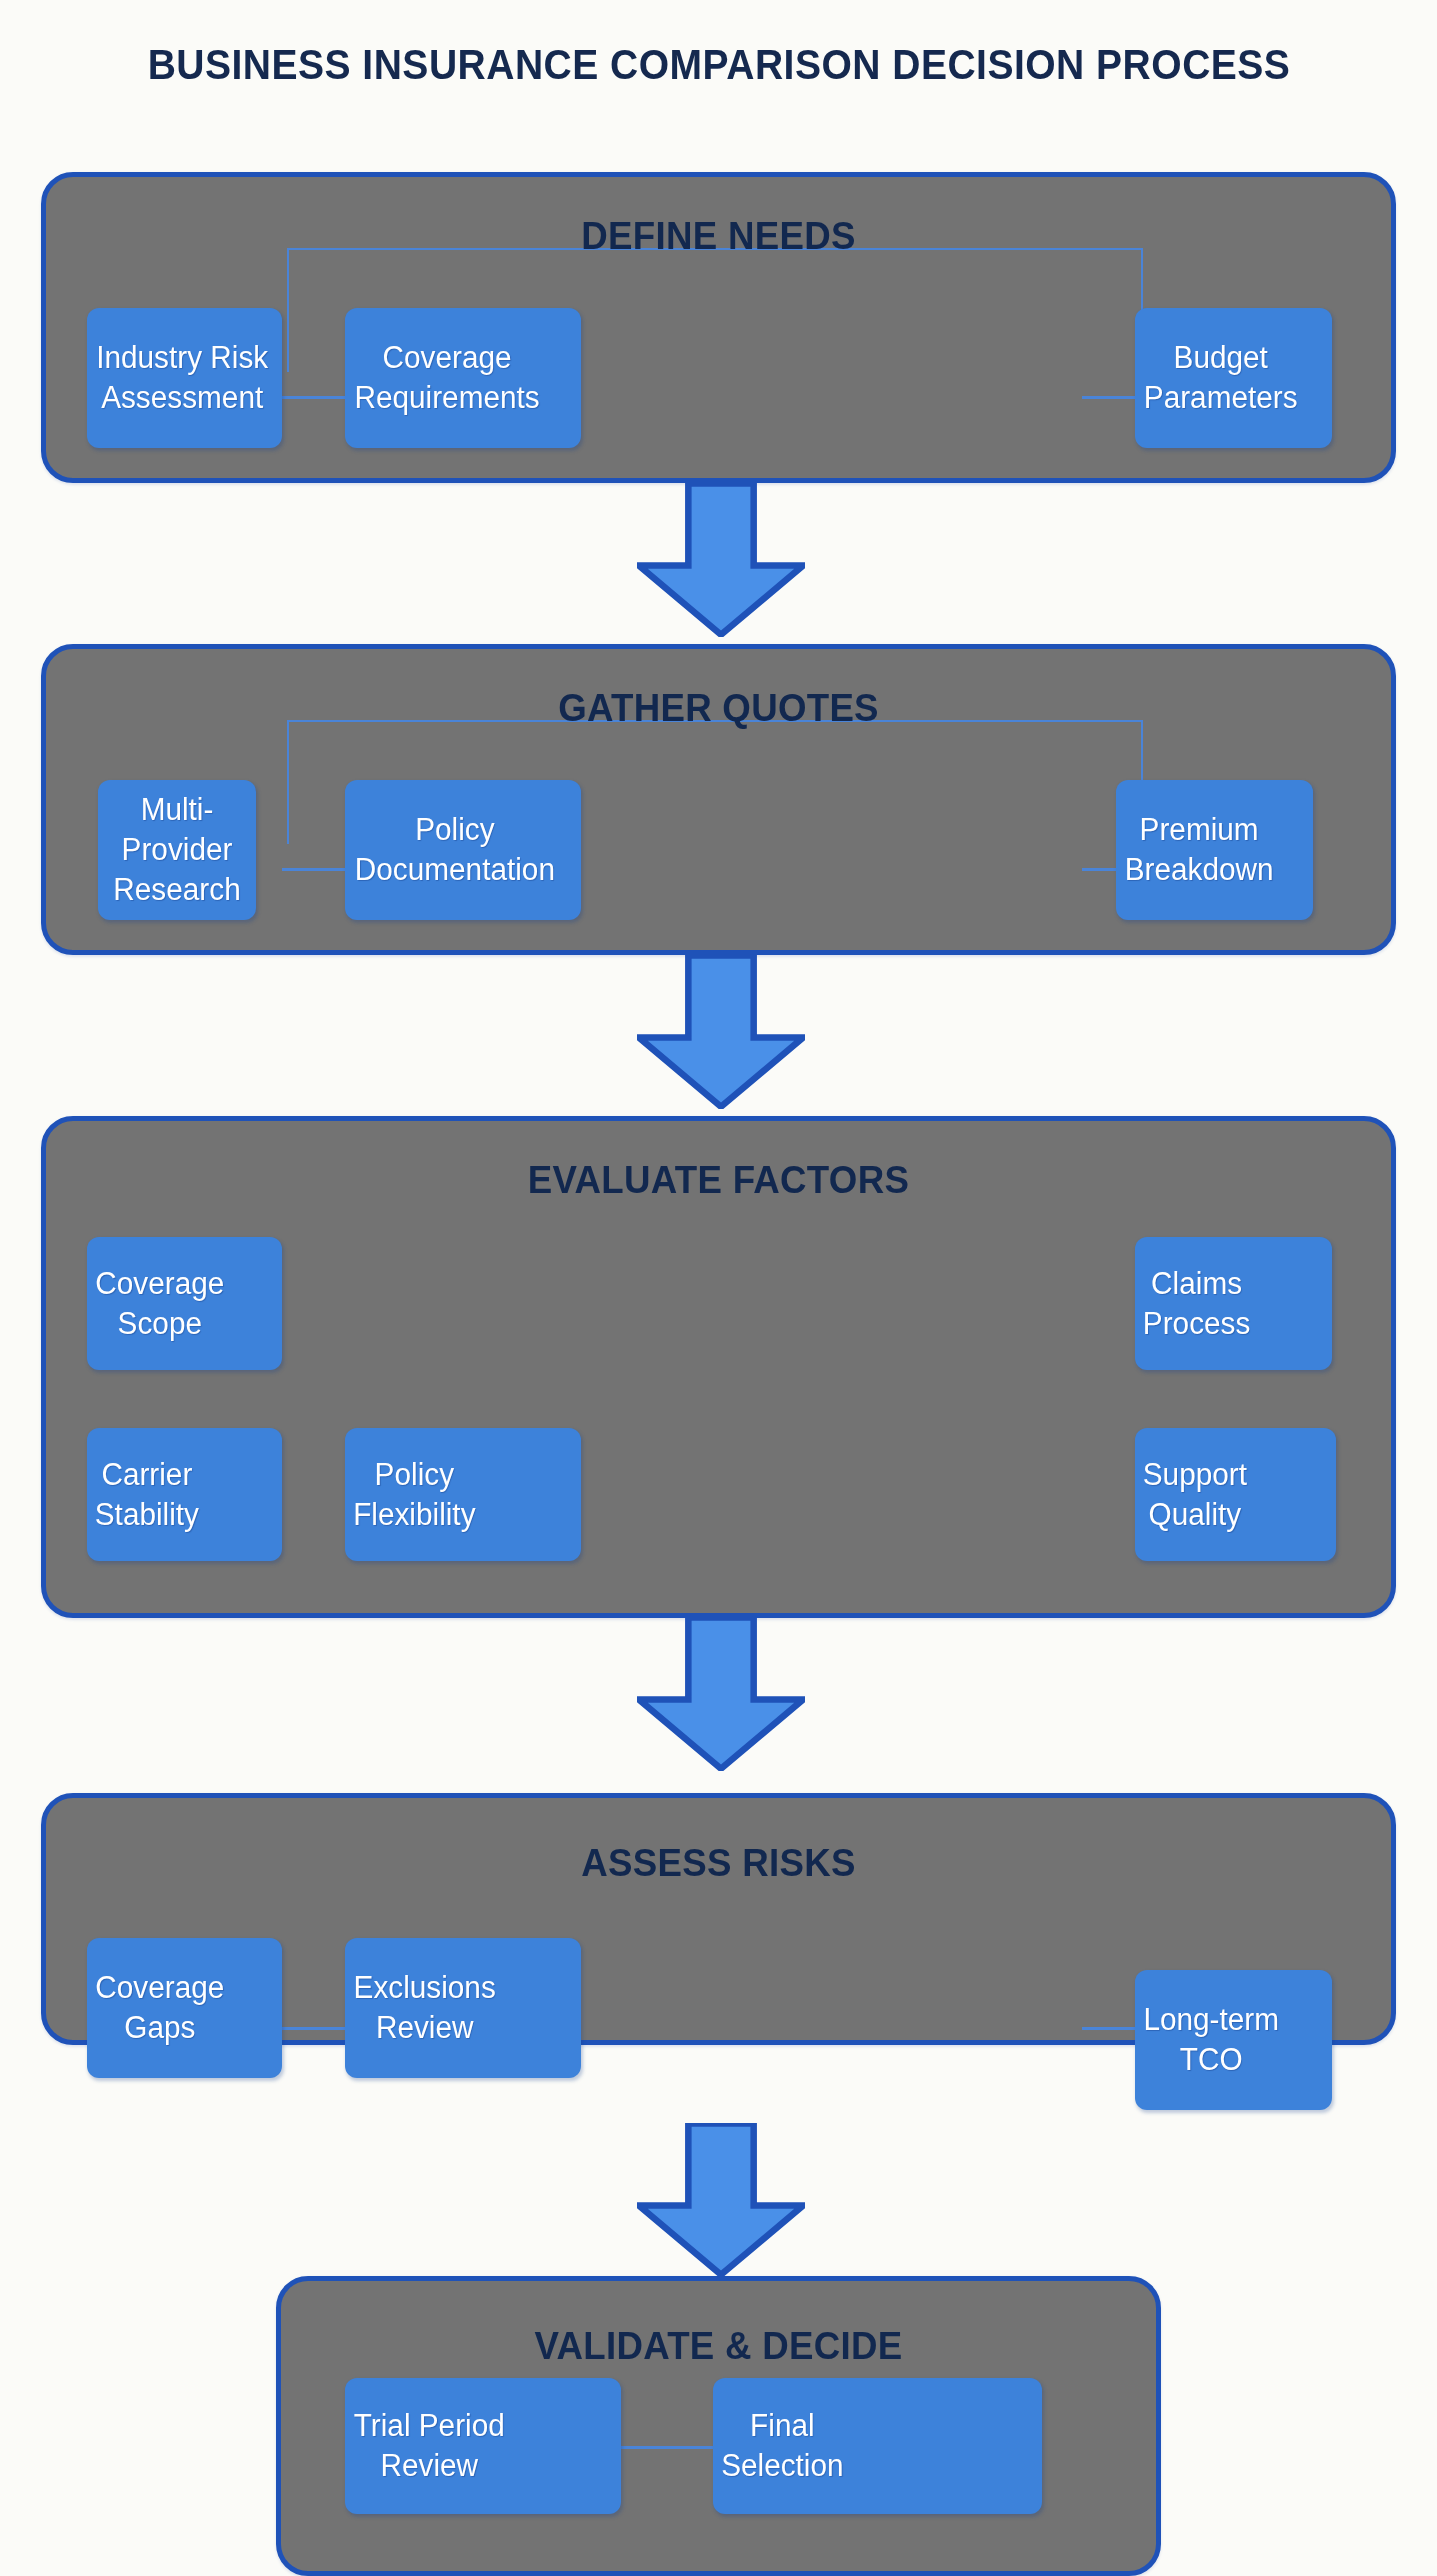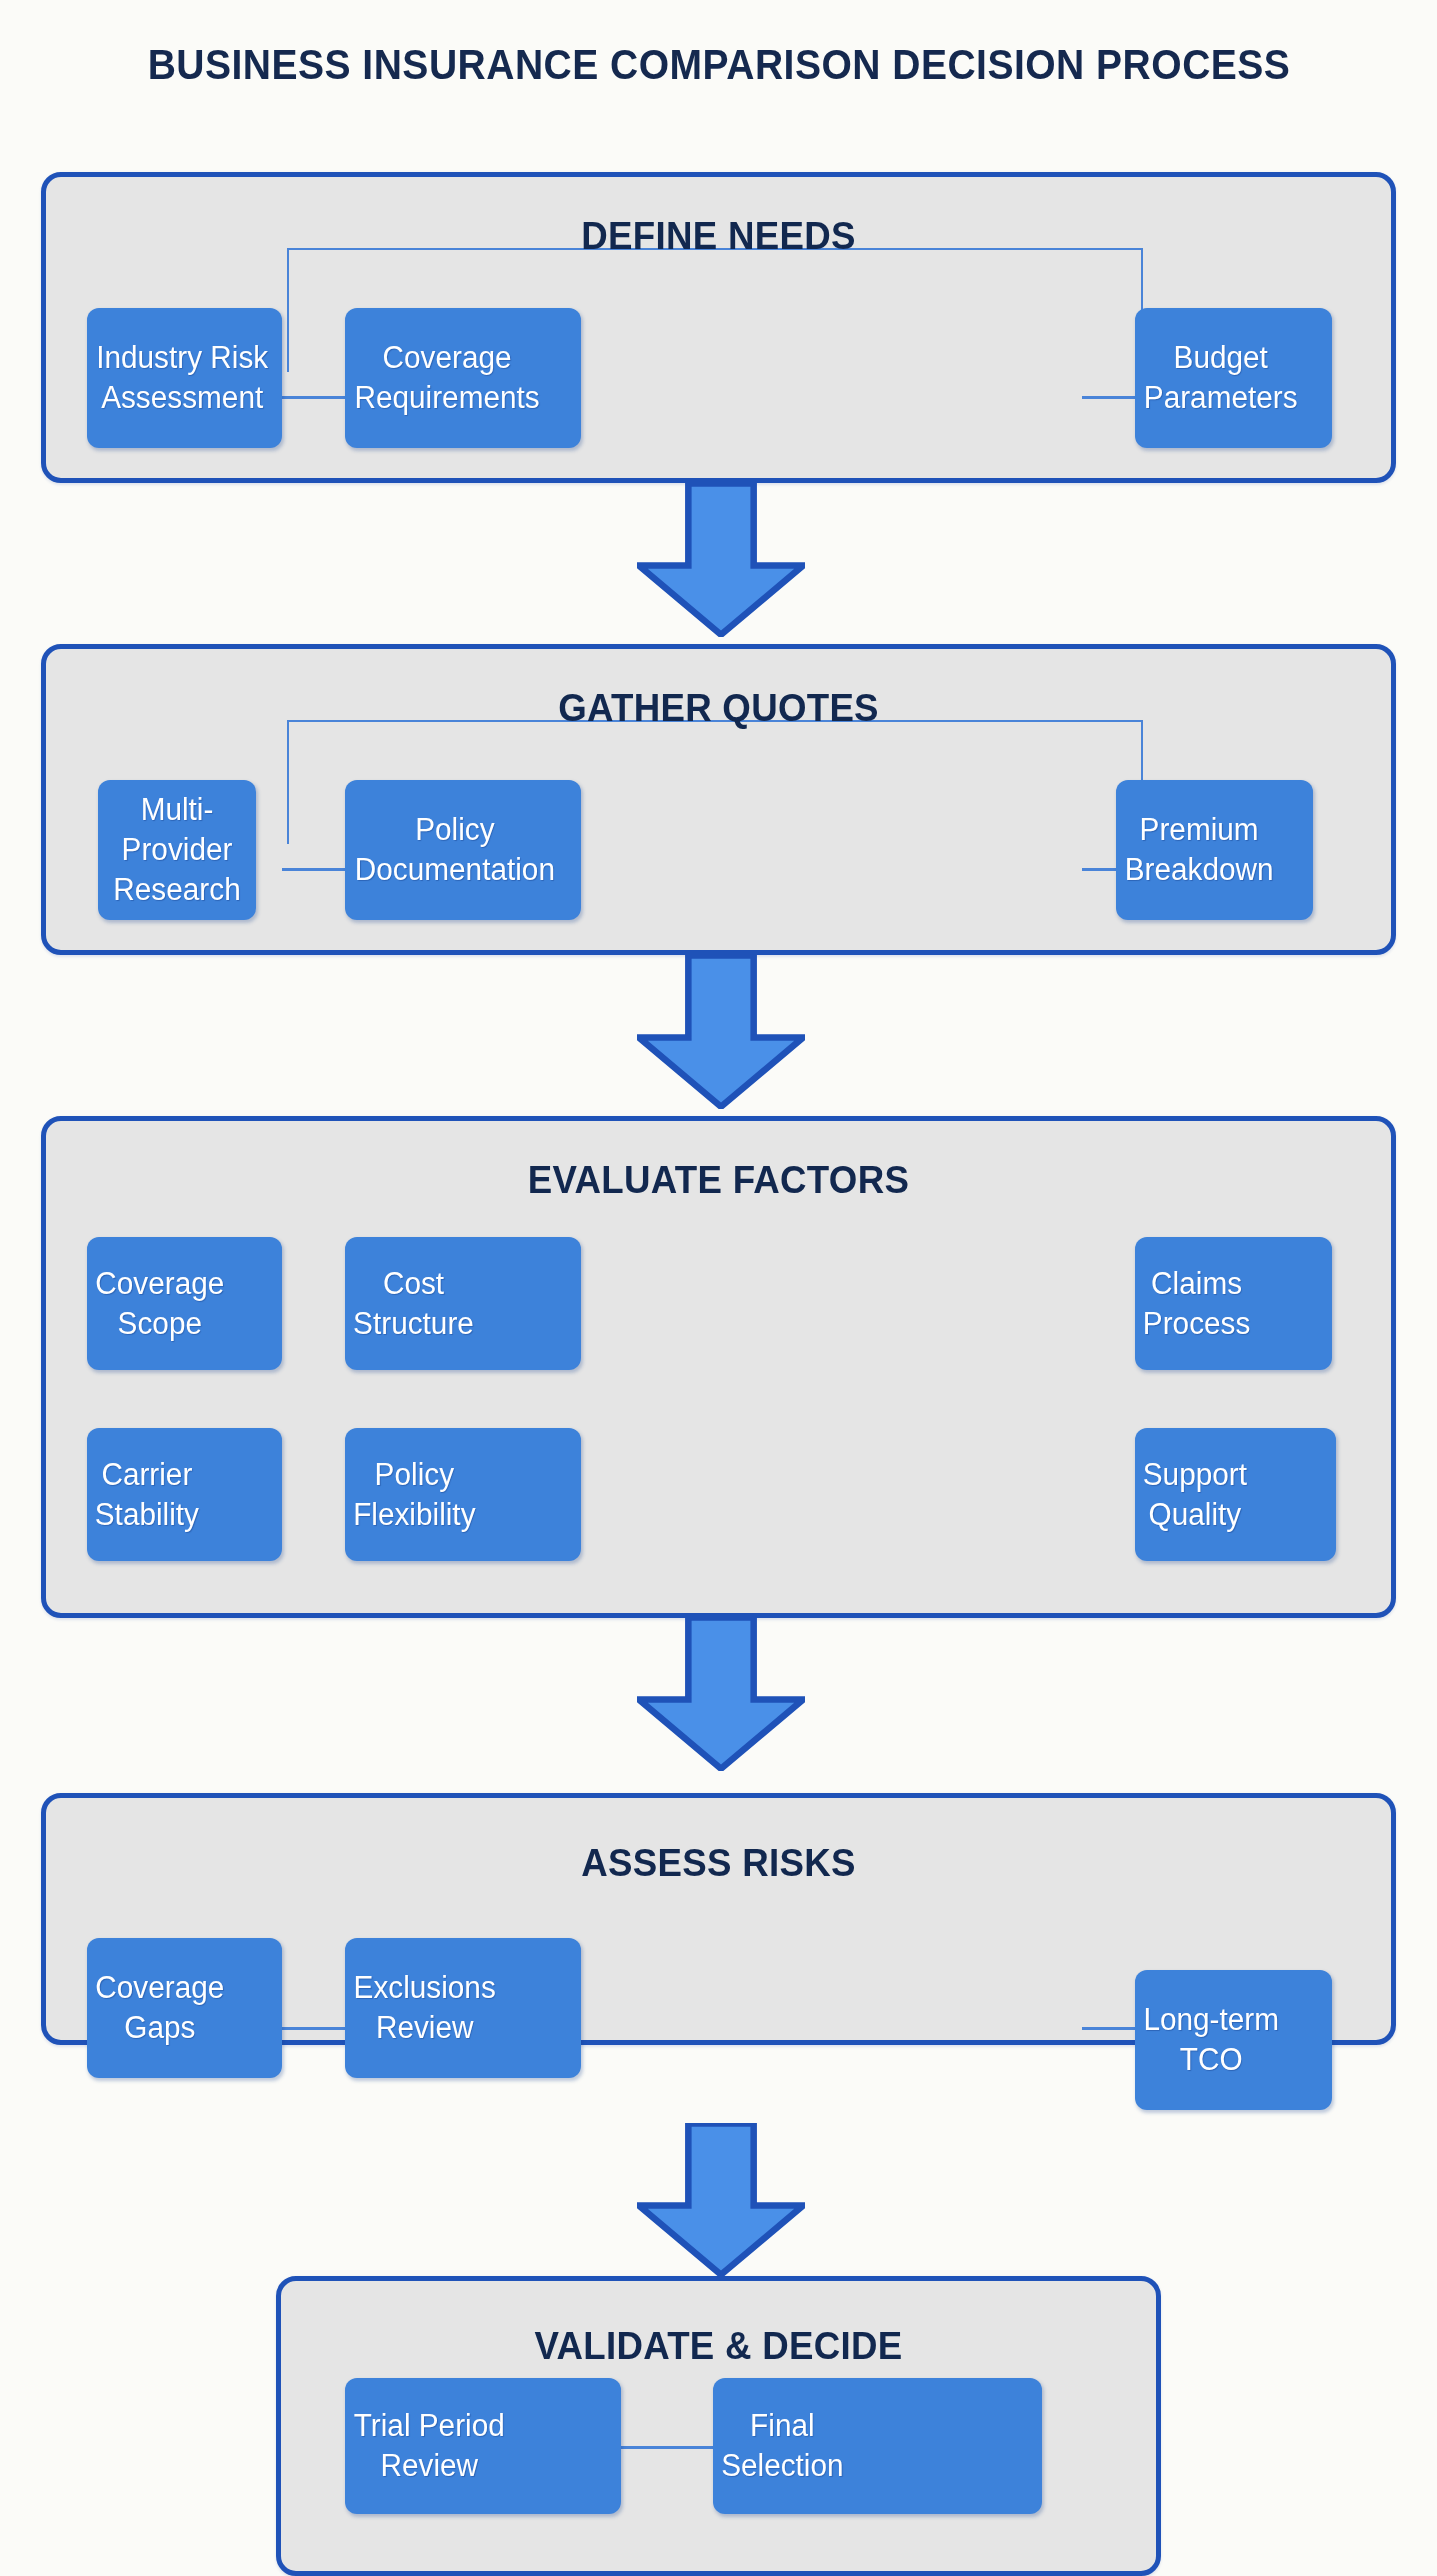--- a/index.html
+++ b/index.html
@@ -37,22 +37,22 @@
     transform: scaleX(0.93);
     transform-origin: center center;
     white-space: nowrap;
   }
 
   
   .stage {
     position: absolute;
     box-sizing: border-box;
     border: 5.6px solid #1f52b8;
-    border-radius: 20px;
-    background: #e5e5e5;
+    border-radius: 32px;
+    background: #737373;
     box-shadow: 0 1.9px 2.8px rgba(30,70,170,0.13);
   }
 
   .stage-title {
     position: absolute;
     left: 0;
     width: 100%;
     text-align: center;
     font-family: "Liberation Sans Narrow", "Liberation Sans", sans-serif;
     font-size: 39px;
@@ -175,24 +175,20 @@
     <path d="M 55 0 L 125 0 L 125 88 L 178 88 L 90 162 L 2 88 L 55 88 Z" fill="#4a90e8" stroke="#1f52b8" stroke-width="7" stroke-linejoin="miter"></path>
   </svg>
 
   <div class="stage" style="left:41px; top:1116px; width:1355px; height:502px;">
     <div class="stage-title" style="top:37px;">EVALUATE FACTORS</div>
 
     <div class="item" style="left:41px; top:116px; width:195px; height:133px;">
       <span class="item-label">Coverage
 Scope</span>
     </div>
-    <div class="item" style="left:299px; top:116px; width:236px; height:133px;">
-      <span class="item-label">Cost
-Structure</span>
-    </div>
     <div class="item" style="left:41px; top:307px; width:195px; height:133px;">
       <span class="item-label">Carrier
 Stability</span>
     </div>
 
     <div class="item" style="left:1089px; top:116px; width:197px; height:133px;">
       <span class="item-label">Claims
 Process</span>
     </div>
     <div class="item" style="left:299px; top:307px; width:236px; height:133px;">

